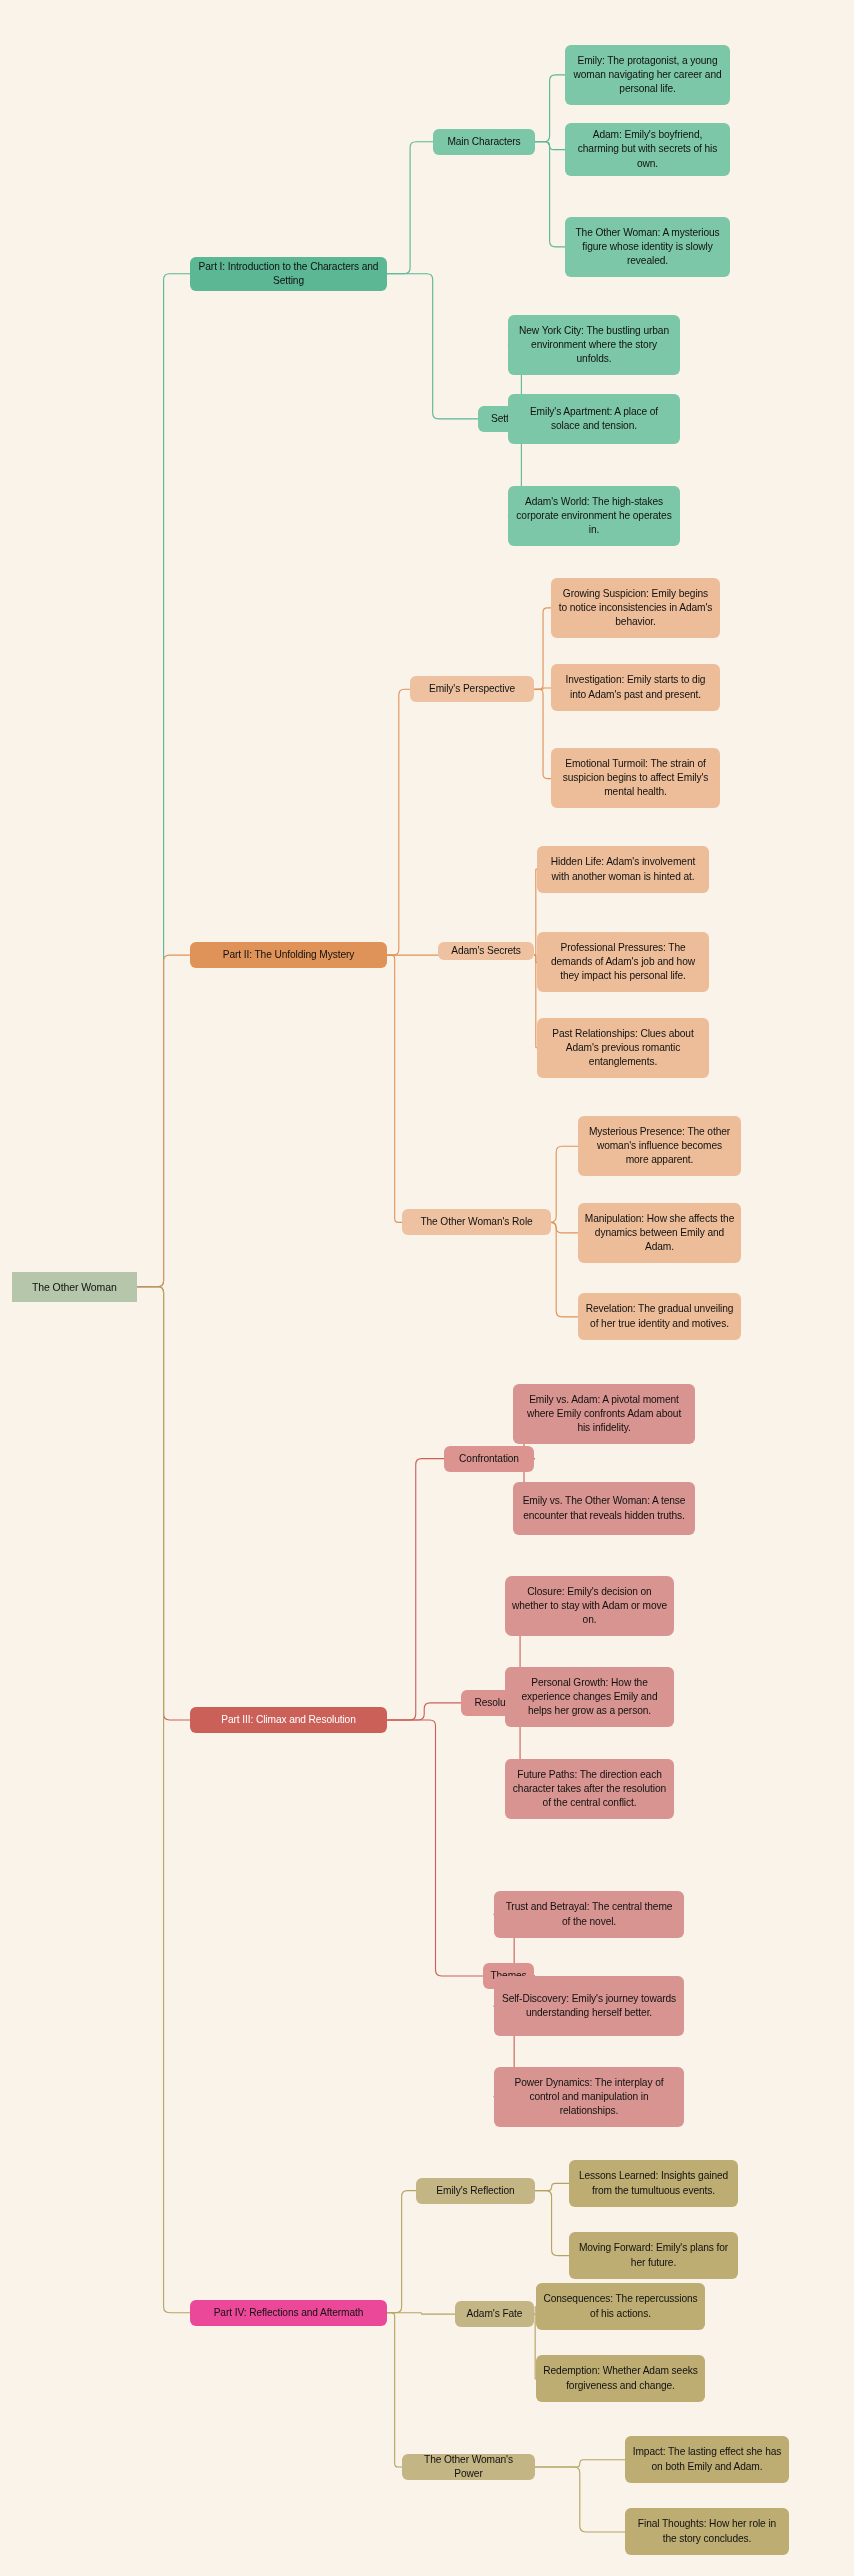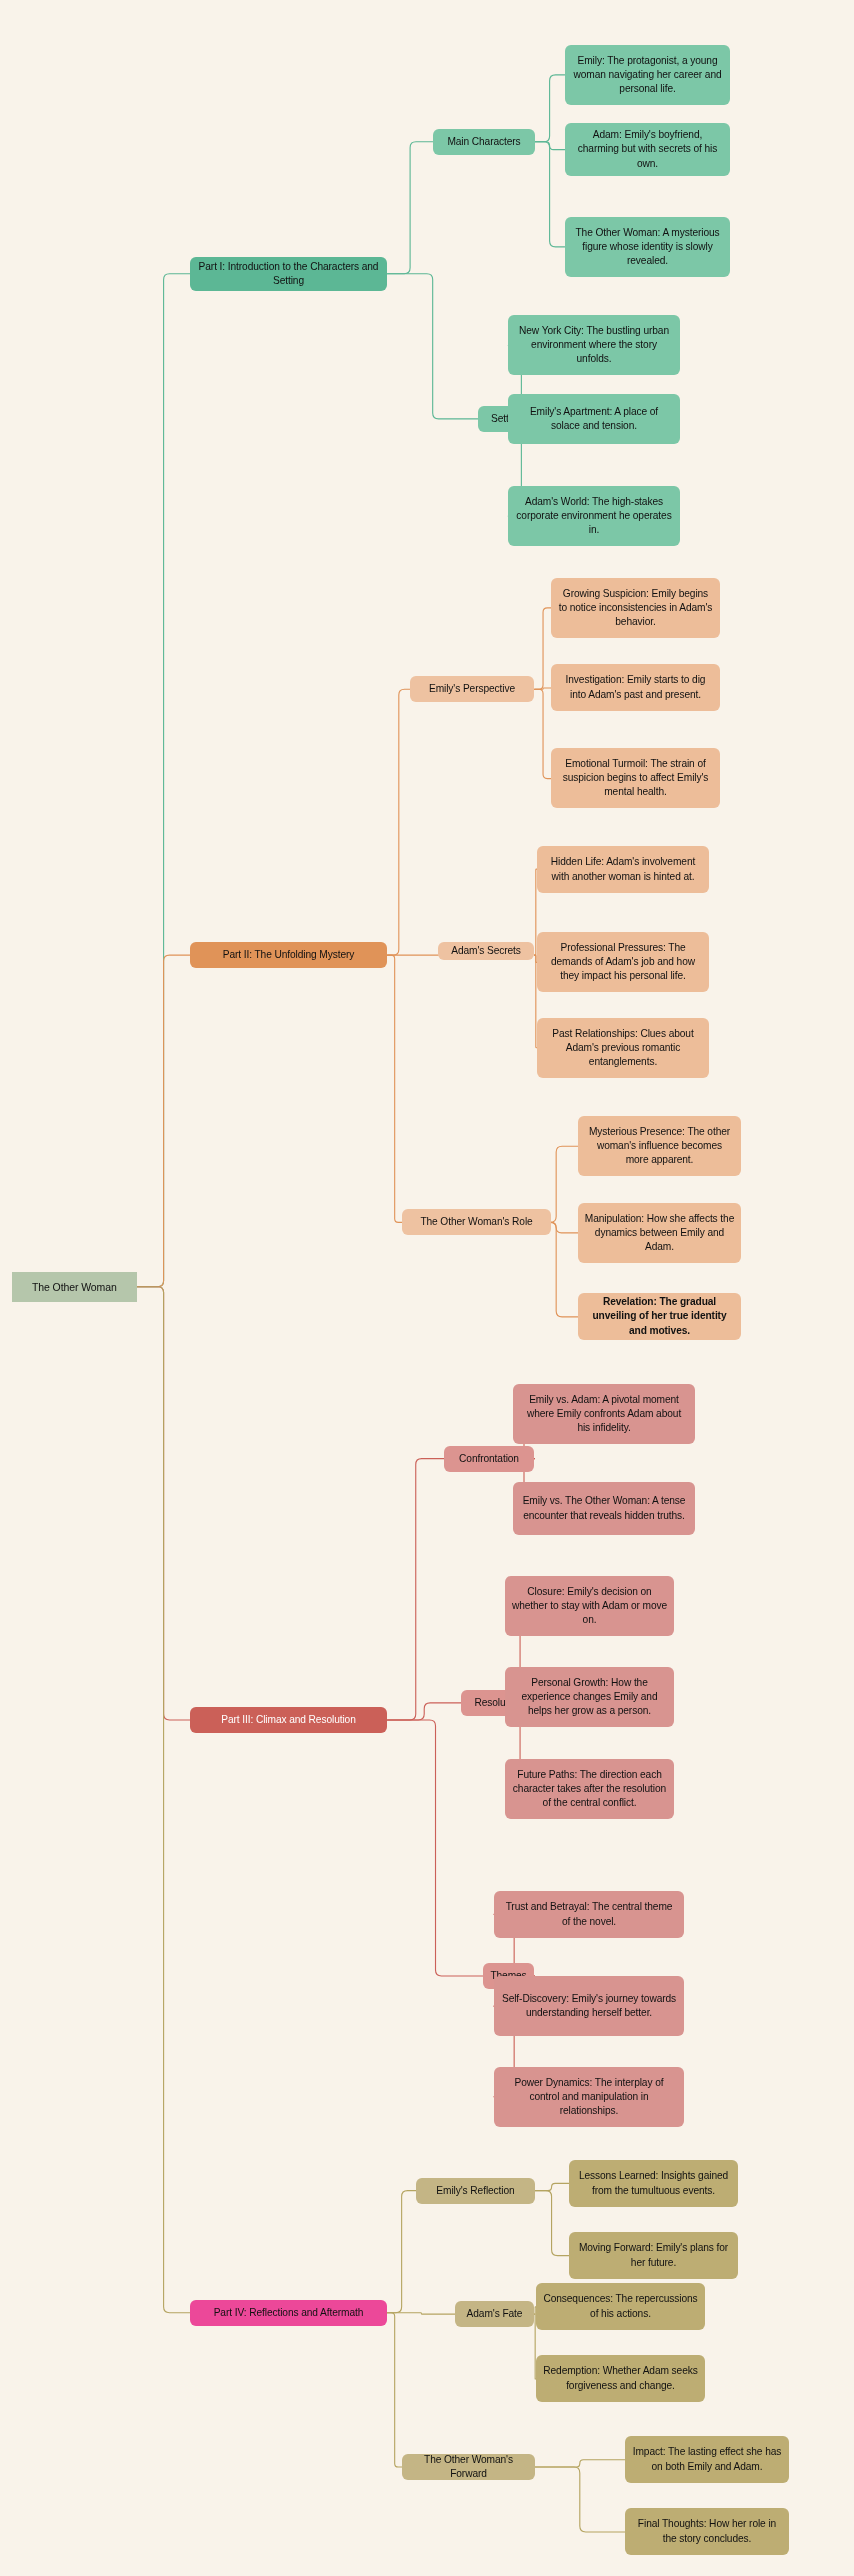--- a/index.html
+++ b/index.html
@@ -159,39 +159,39 @@
     </div>
     <div class="node lvl2-p2" style="left: 402px; top: 1209px; width: 149px; height: 26px;">
       <span>The Other Woman's Role</span>
     </div>
     <div class="node lvl3-p2" style="left: 578px; top: 1116px; width: 163px; height: 60px;">
       <span>Mysterious Presence: The other woman's influence becomes more apparent.</span>
     </div>
     <div class="node lvl3-p2" style="left: 578px; top: 1203px; width: 163px; height: 60px;">
       <span>Manipulation: How she affects the dynamics between Emily and Adam.</span>
     </div>
-    <div class="node lvl3-p2" style="left: 578px; top: 1293px; width: 163px; height: 47px; font-weight: bold;">
+    <div class="node lvl3-p2" style="left: 578px; top: 1293px; width: 163px; height: 47px;">
       <span>Revelation: The gradual unveiling of her true identity and motives.</span>
     </div>
     <div class="node lvl1-p3" style="left: 190px; top: 1707px; width: 197px; height: 26px;">
       <span>Part III: Climax and Resolution</span>
     </div>
     <div class="node lvl2-p3" style="left: 444px; top: 1446px; width: 90px; height: 26px;">
       <span>Confrontation</span>
     </div>
     <div class="node lvl3-p3" style="left: 513px; top: 1384px; width: 182px; height: 60px;">
       <span>Emily vs. Adam: A pivotal moment where Emily confronts Adam about his infidelity.</span>
     </div>
     <div class="node lvl3-p3" style="left: 513px; top: 1482px; width: 182px; height: 53px;">
       <span>Emily vs. The Other Woman: A tense encounter that reveals hidden truths.</span>
     </div>
     <div class="node lvl2-p3" style="left: 461px; top: 1690px; width: 74px; height: 26px;">
       <span>Resolution</span>
     </div>
-    <div class="node lvl3-p3" style="left: 505px; top: 1576px; width: 169px; height: 60px;">
+    <div class="node lvl3-p3" style="left: 505px; top: 1576px; width: 169px; height: 60px; border-radius: 7px;">
       <span>Closure: Emily's decision on whether to stay with Adam or move on.</span>
     </div>
     <div class="node lvl3-p3" style="left: 505px; top: 1667px; width: 169px; height: 60px;">
       <span>Personal Growth: How the experience changes Emily and helps her grow as a person.</span>
     </div>
     <div class="node lvl3-p3" style="left: 505px; top: 1759px; width: 169px; height: 60px;">
       <span>Future Paths: The direction each character takes after the resolution of the central conflict.</span>
     </div>
     <div class="node lvl2-p3" style="left: 483px; top: 1963px; width: 51px; height: 26px;">
       <span>Themes</span>
@@ -220,21 +220,21 @@
     <div class="node lvl2-p4" style="left: 455px; top: 2301px; width: 79px; height: 26px;">
       <span>Adam's Fate</span>
     </div>
     <div class="node lvl3-p4" style="left: 536px; top: 2283px; width: 169px; height: 47px;">
       <span>Consequences: The repercussions of his actions.</span>
     </div>
     <div class="node lvl3-p4" style="left: 536px; top: 2355px; width: 169px; height: 47px;">
       <span>Redemption: Whether Adam seeks forgiveness and change.</span>
     </div>
     <div class="node lvl2-p4" style="left: 402px; top: 2454px; width: 133px; height: 26px;">
-      <span>The Other Woman's Forward</span>
+      <span>The Other Woman's Power</span>
     </div>
     <div class="node lvl3-p4" style="left: 625px; top: 2436px; width: 164px; height: 47px;">
       <span>Impact: The lasting effect she has on both Emily and Adam.</span>
     </div>
     <div class="node lvl3-p4" style="left: 625px; top: 2508px; width: 164px; height: 47px;">
       <span>Final Thoughts: How her role in the story concludes.</span>
     </div>
   </div>
 
 

